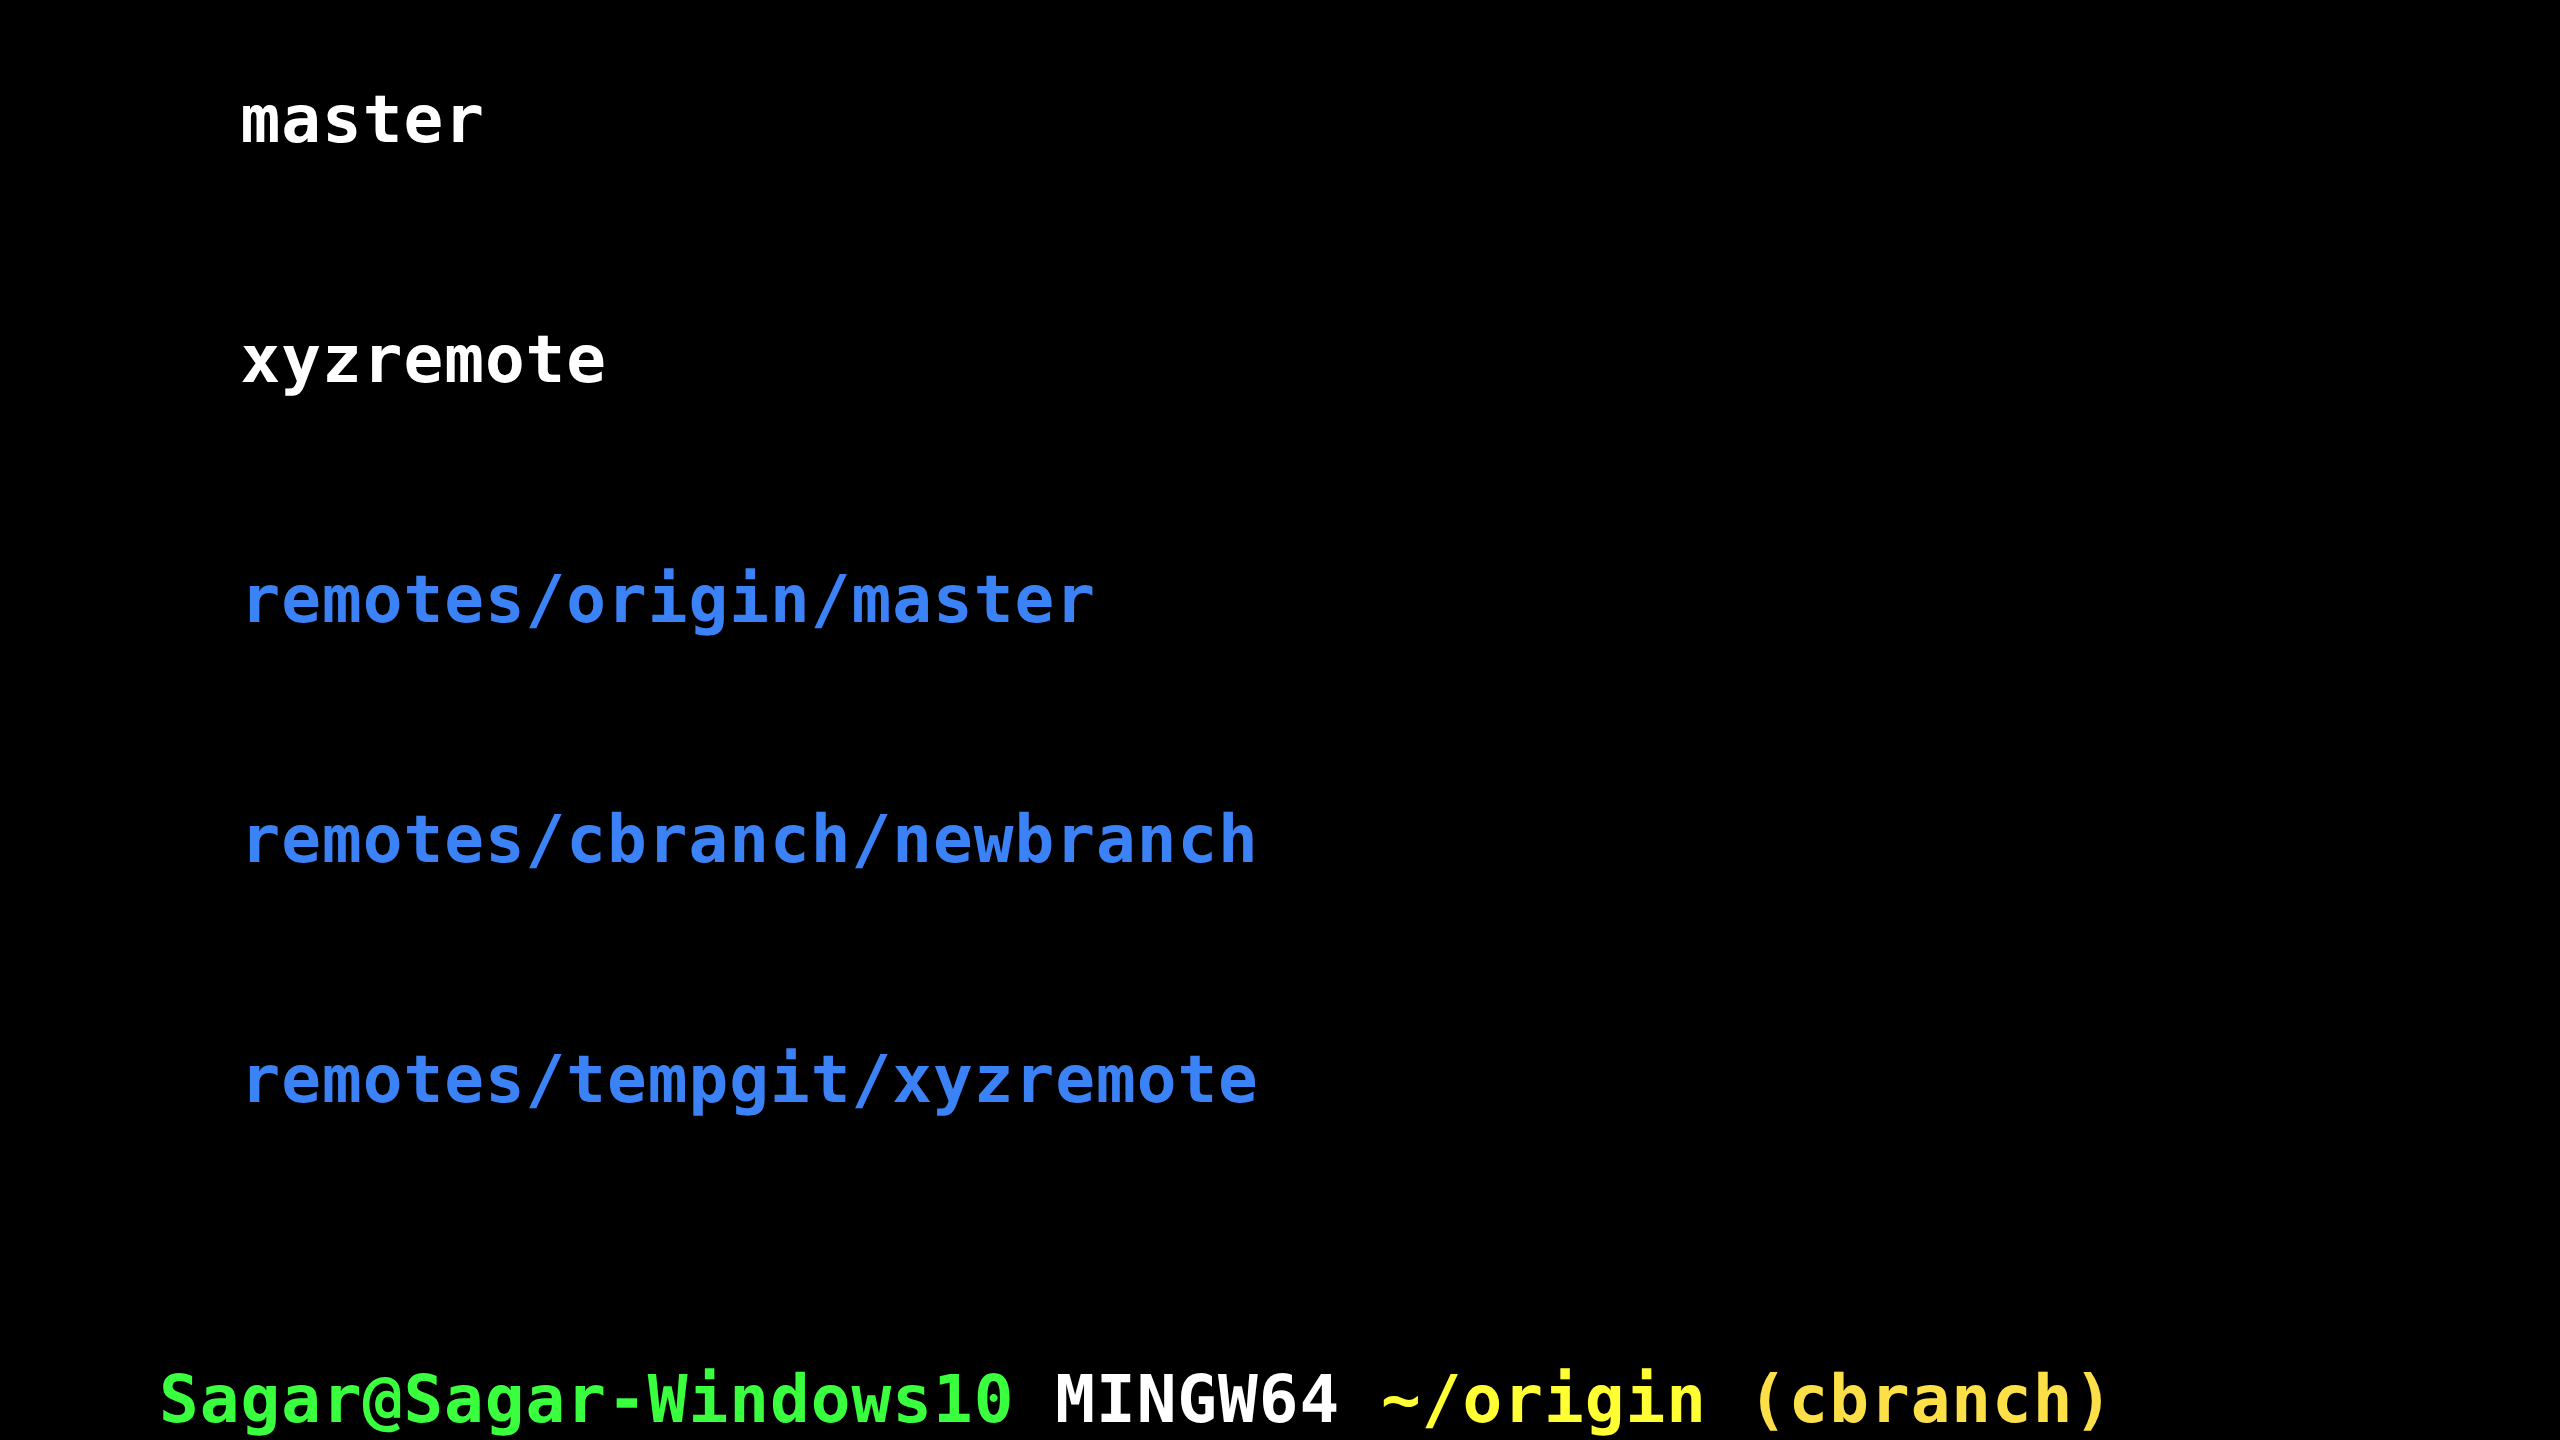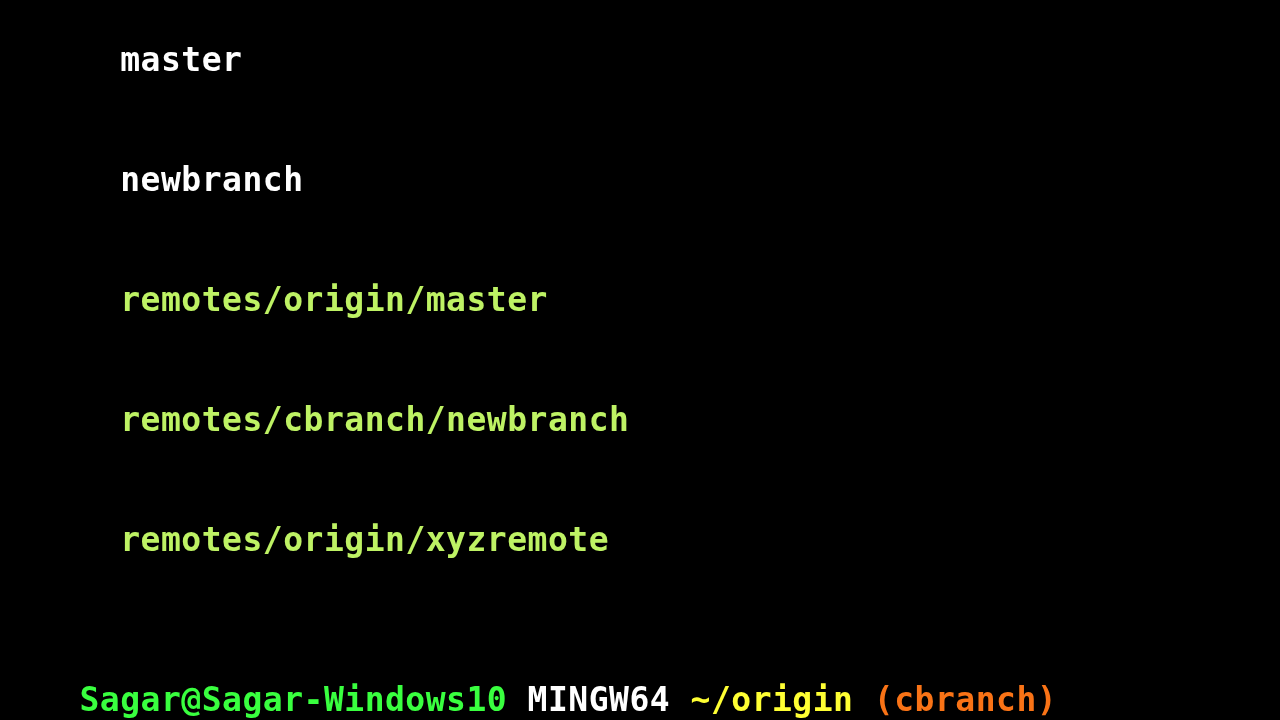--- a/index.html
+++ b/index.html
@@ -25,45 +25,45 @@
   }
   .line{
     white-space:pre;
     margin:0;
     padding:0;
     position:relative;
     left:-2px;
   }
   .indent{white-space:pre;}
   .white{color:#ffffff;}
-  .red{color:#bef264;}
+  .red{color:#3b82f6;}
   .green{color:#39ff3f;margin-top:31px;}
   .magenta{color:#ffffff;}
   .yellow{color:#ffff33;}
-  .cyan{color:#f97316;}
+  .cyan{color:#fde047;}
 </style>
 </head>
 <body>
 
 <div class="terminal">
 
   <div class="line">
     <span class="indent">  </span><span class="white">master</span>
   </div>
   <div class="line">
-    <span class="indent">  </span><span class="white">newbranch</span>
+    <span class="indent">  </span><span class="white">xyzremote</span>
   </div>
   <div class="line">
     <span class="indent">  </span><span class="red">remotes/origin/master</span>
   </div>
   <div class="line">
     <span class="indent">  </span><span class="red">remotes/cbranch/newbranch</span>
   </div>
   <div class="line">
-    <span class="indent">  </span><span class="red">remotes/origin/xyzremote</span>
+    <span class="indent">  </span><span class="red">remotes/tempgit/xyzremote</span>
   </div>
 
   <div class="line">&nbsp;</div>
 
   <div class="line">
     <span class="green">Sagar@Sagar-Windows10 </span><span class="magenta">MINGW64 </span><span class="yellow">~/origin </span><span class="cyan">(cbranch)</span>
   </div>
 
 </div>
 

